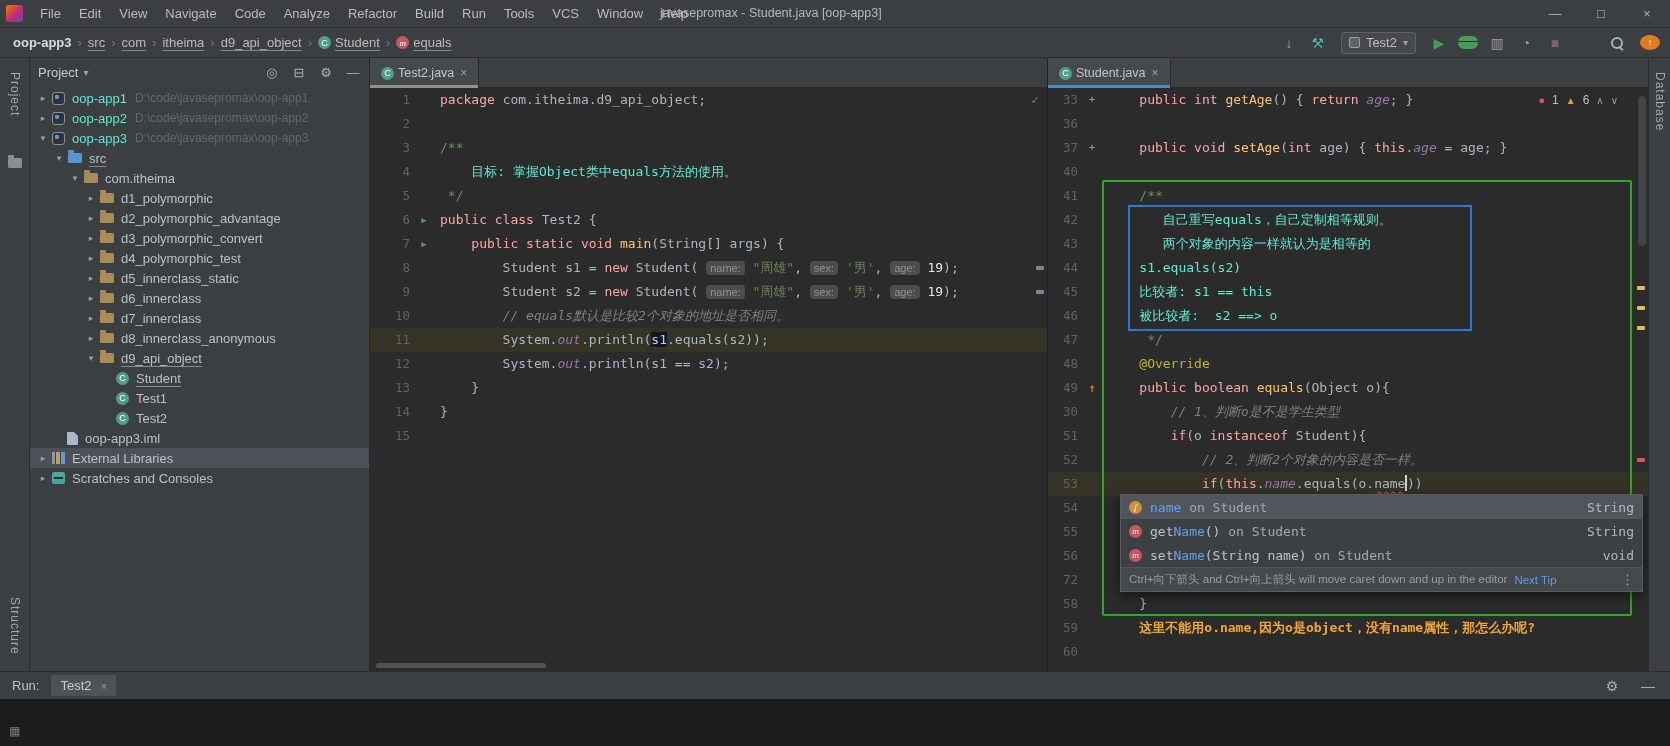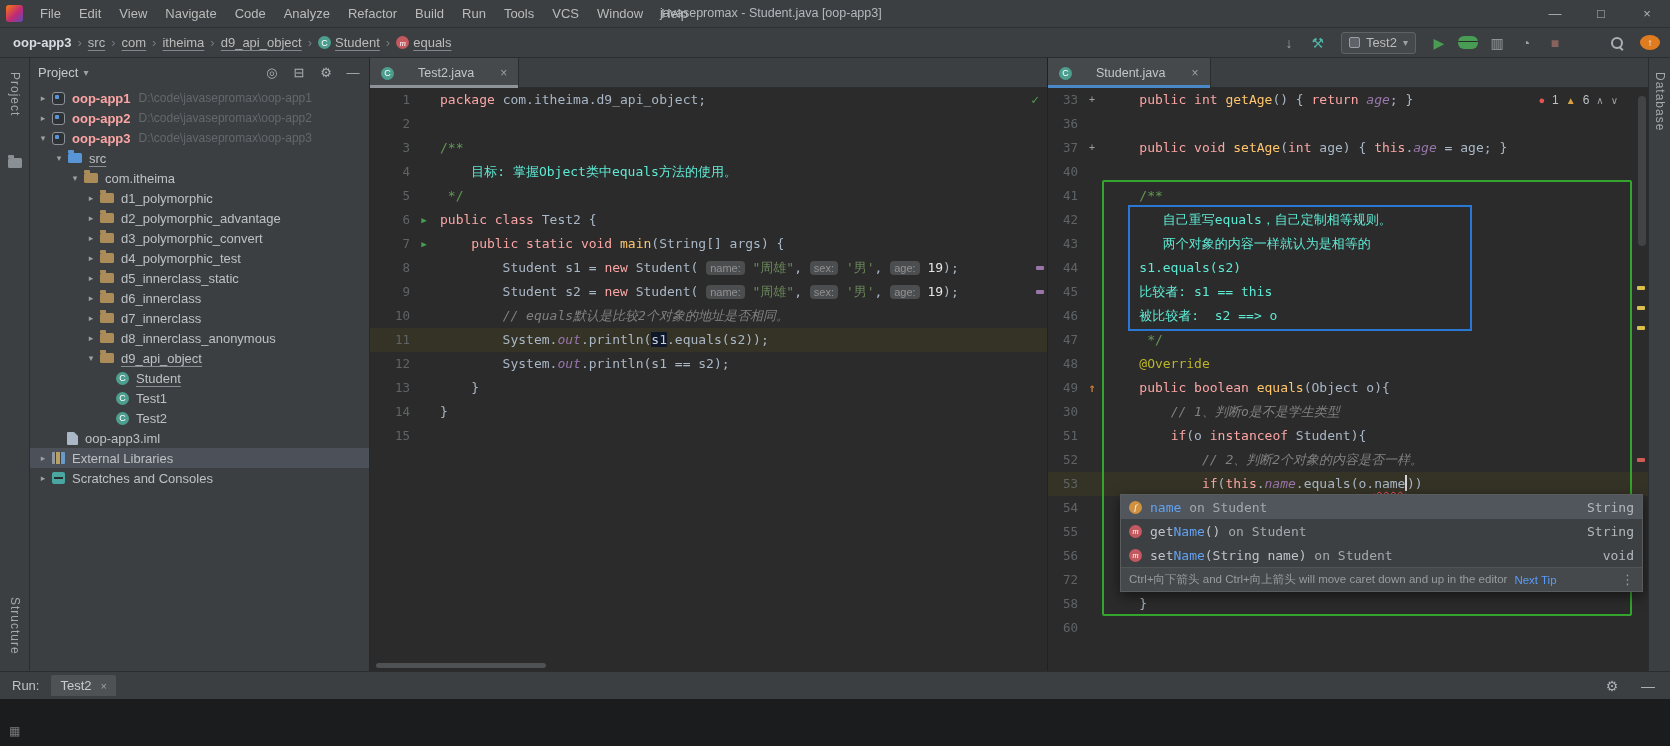--- a/index.html
+++ b/index.html
@@ -44,21 +44,21 @@
 .panel-header{height:28px;display:flex;align-items:center;padding:0 8px;gap:5px;flex:none}
 .ph-title{color:#c6c9cc}
 .ph-caret{color:#9da0a3;font-size:10px}
 .ph-icons{margin-left:auto;display:flex;gap:11px;color:#9da0a3}
 .ph-icons .tool-ic{min-width:16px;font-size:13px}
 .tree{flex:1;overflow:hidden;padding-top:2px}
 .trow{height:20px;display:flex;align-items:center;white-space:nowrap;cursor:default}
 .trow.sel{background:#4b5059}
 .chev{width:14px;text-align:center;color:#9da0a3;font-size:9px;flex:none}
 .titem{margin-left:1px;color:#bdc1c4}
-.titem.bold{font-weight:bold;color:#fca5a5}
+.titem.bold{font-weight:normal;color:#5eead4}
 .titem.u{text-decoration:underline;text-decoration-color:#868c92;text-underline-offset:3px}
 .tpath{margin-left:8px;color:#63686c;font-size:12px}
 .tic{flex:none;margin-right:6px;margin-left:2px}
 
 
 .ic-prj{width:13px;height:13px;border:1px solid #8a9199;border-radius:3px;background:#2f3234;position:relative;display:inline-block}
 .ic-prj::after{content:"";position:absolute;left:2px;top:2px;width:4px;height:4px;background:#5895d6;border-radius:1px}
 .ic-fold,.ic-fsrc{width:14px;height:10px;border-radius:1.5px;position:relative;display:inline-block}
 .ic-fold{background:#ab8b58}
 .ic-fsrc{background:#5895d6}
@@ -81,21 +81,21 @@
 .ic-search::before{content:"";position:absolute;left:2px;top:2px;width:8px;height:8px;border:2px solid #aab0b5;border-radius:50%}
 .ic-search::after{content:"";position:absolute;left:11px;top:11px;width:5px;height:2px;background:#aab0b5;transform:rotate(45deg);transform-origin:0 0}
 .ic-appupd{width:15px;height:15px;border-radius:50%;background:#df7c20;color:#fff;display:inline-flex;align-items:center;justify-content:center;font-size:10px;font-weight:bold}
 
 
 .editors{flex:1;display:flex;min-width:0;background:#2b2b2b}
 .pane{display:flex;flex-direction:column;min-width:0;position:relative}
 .pane-left{width:678px;border-right:1px solid #1f2123;flex:none}
 .pane-right{flex:1}
 .tabbar{height:30px;background:#3c3f41;border-bottom:1px solid #2a2c2e;display:flex;flex:none}
-.tab{height:30px;display:flex;align-items:center;gap:24px;padding:0 11px;background:#46494b;border-right:1px solid #2a2c2e;font-size:12.5px;color:#c3c6c8;position:relative}
+.tab{height:30px;display:flex;align-items:center;gap:4px;padding:0 11px;background:#46494b;border-right:1px solid #2a2c2e;font-size:12.5px;color:#c3c6c8;position:relative}
 .tab .tab-underline{position:absolute;bottom:0;left:0;right:0;height:3px}
 .tab-underline.dim{background:#8e9399}
 .tab-underline.blue{background:#4a88c7}
 .tab-close{color:#9da0a3;font-size:12px;margin-left:2px}
 .code-area{flex:1;position:relative;overflow:hidden;font-family:"DejaVu Sans Mono",monospace;font-size:13px;background:#2b2b2b}
 .lines{position:absolute;inset:0}
 .line{display:flex;height:24px;line-height:24px;white-space:pre}
 .line-hl{background:#353226}
 .gut{flex:none;display:flex;color:#606366}
 .pane-left .gut{width:62px}
@@ -438,20 +438,21 @@
               <div class="line"><span class="gut"><span class="lnum">49</span><span class="gicon g-override">↑</span></span><span class="codetext"><span class="tk-pl">    </span><span class="tk-kw">public boolean </span><span class="tk-mth">equals</span><span class="tk-pl">(Object o){</span></span></div>
               <div class="line"><span class="gut"><span class="lnum">30</span><span class="gicon"></span></span><span class="codetext"><span class="tk-pl">        </span><span class="tk-cmt">// 1、判断o是不是学生类型</span></span></div>
               <div class="line"><span class="gut"><span class="lnum">51</span><span class="gicon"></span></span><span class="codetext"><span class="tk-pl">        </span><span class="tk-kw">if</span><span class="tk-pl">(o </span><span class="tk-kw">instanceof </span><span class="tk-pl">Student){</span></span></div>
               <div class="line"><span class="gut"><span class="lnum">52</span><span class="gicon"></span></span><span class="codetext"><span class="tk-pl">            </span><span class="tk-cmt">// 2、判断2个对象的内容是否一样。</span></span></div>
               <div class="line line-hl"><span class="gut"><span class="lnum">53</span><span class="gicon"></span></span><span class="codetext"><span class="tk-pl">            </span><span class="tk-kw">if</span><span class="tk-pl">(</span><span class="tk-kw">this</span><span class="tk-pl">.</span><span class="tk-fld">name</span><span class="tk-pl">.equals(o.</span><span class="tk-err">name</span><span class="tk-caret"></span><span class="tk-pl">))</span></span></div>
               <div class="line"><span class="gut"><span class="lnum">54</span><span class="gicon"></span></span><span class="codetext"></span></div>
               <div class="line"><span class="gut"><span class="lnum">55</span><span class="gicon"></span></span><span class="codetext"></span></div>
               <div class="line"><span class="gut"><span class="lnum">56</span><span class="gicon"></span></span><span class="codetext"></span></div>
               <div class="line"><span class="gut"><span class="lnum">72</span><span class="gicon"></span></span><span class="codetext"></span></div>
               <div class="line"><span class="gut"><span class="lnum">58</span><span class="gicon"></span></span><span class="codetext"><span class="tk-pl">    }</span></span></div>
+              <div class="line"><span class="gut"><span class="lnum">59</span><span class="gicon"></span></span><span class="codetext"><span class="tk-note">    这里不能用o.name,因为o是object，没有name属性，那怎么办呢?</span></span></div>
               <div class="line"><span class="gut"><span class="lnum">60</span><span class="gicon"></span></span><span class="codetext"></span></div>
             </div>
           <div class="green-box"></div>
           <div class="blue-box"></div>
           <div class="insp-widget">
             <span class="insp-err-dot">●</span>
             <span>1</span>
             <span class="insp-warn-tri">▲</span>
             <span>6</span>
             <span class="insp-chev">∧</span>

